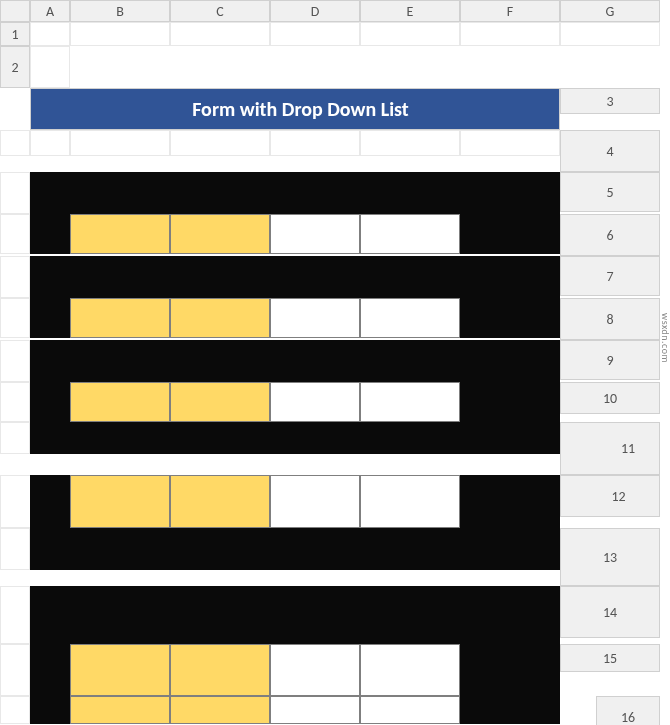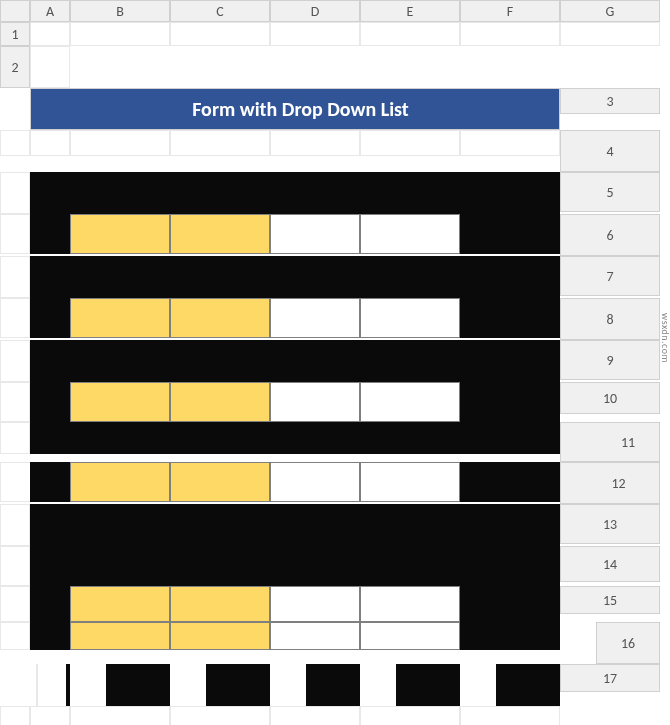--- a/index.html
+++ b/index.html
@@ -41,24 +41,24 @@
     .r1 { height: 24px; }
     .r2 { height: 42px; }
     .r3 { height: 26px; }
     .r4 { height: 42px; }
     .r5 { height: 40px; }
     .r6 { height: 42px; }
     .r7 { height: 40px; }
     .r8 { height: 42px; }
     .r9 { height: 40px; }
     .r10 { height: 32px; }
-    .r11 { height: 40px; padding-left: 36px; }
+    .r11 { height: 53px; padding-left: 36px; }
     .r12 { height: 42px; padding-left: 17px; }
-    .r13 { height: 40px; }
-    .r14 { height: 36px; }
+    .r13 { height: 58px; }
+    .r14 { height: 52px; }
     .r15 { height: 28px; }
     .r16 { height: 42px; margin-left: 36px; }
     .r17 { height: 28px; }
 
     
     .title-bar {
       grid-column: 2 / 8;
       background: #305496;
       color: #fff;
       font-weight: bold;

